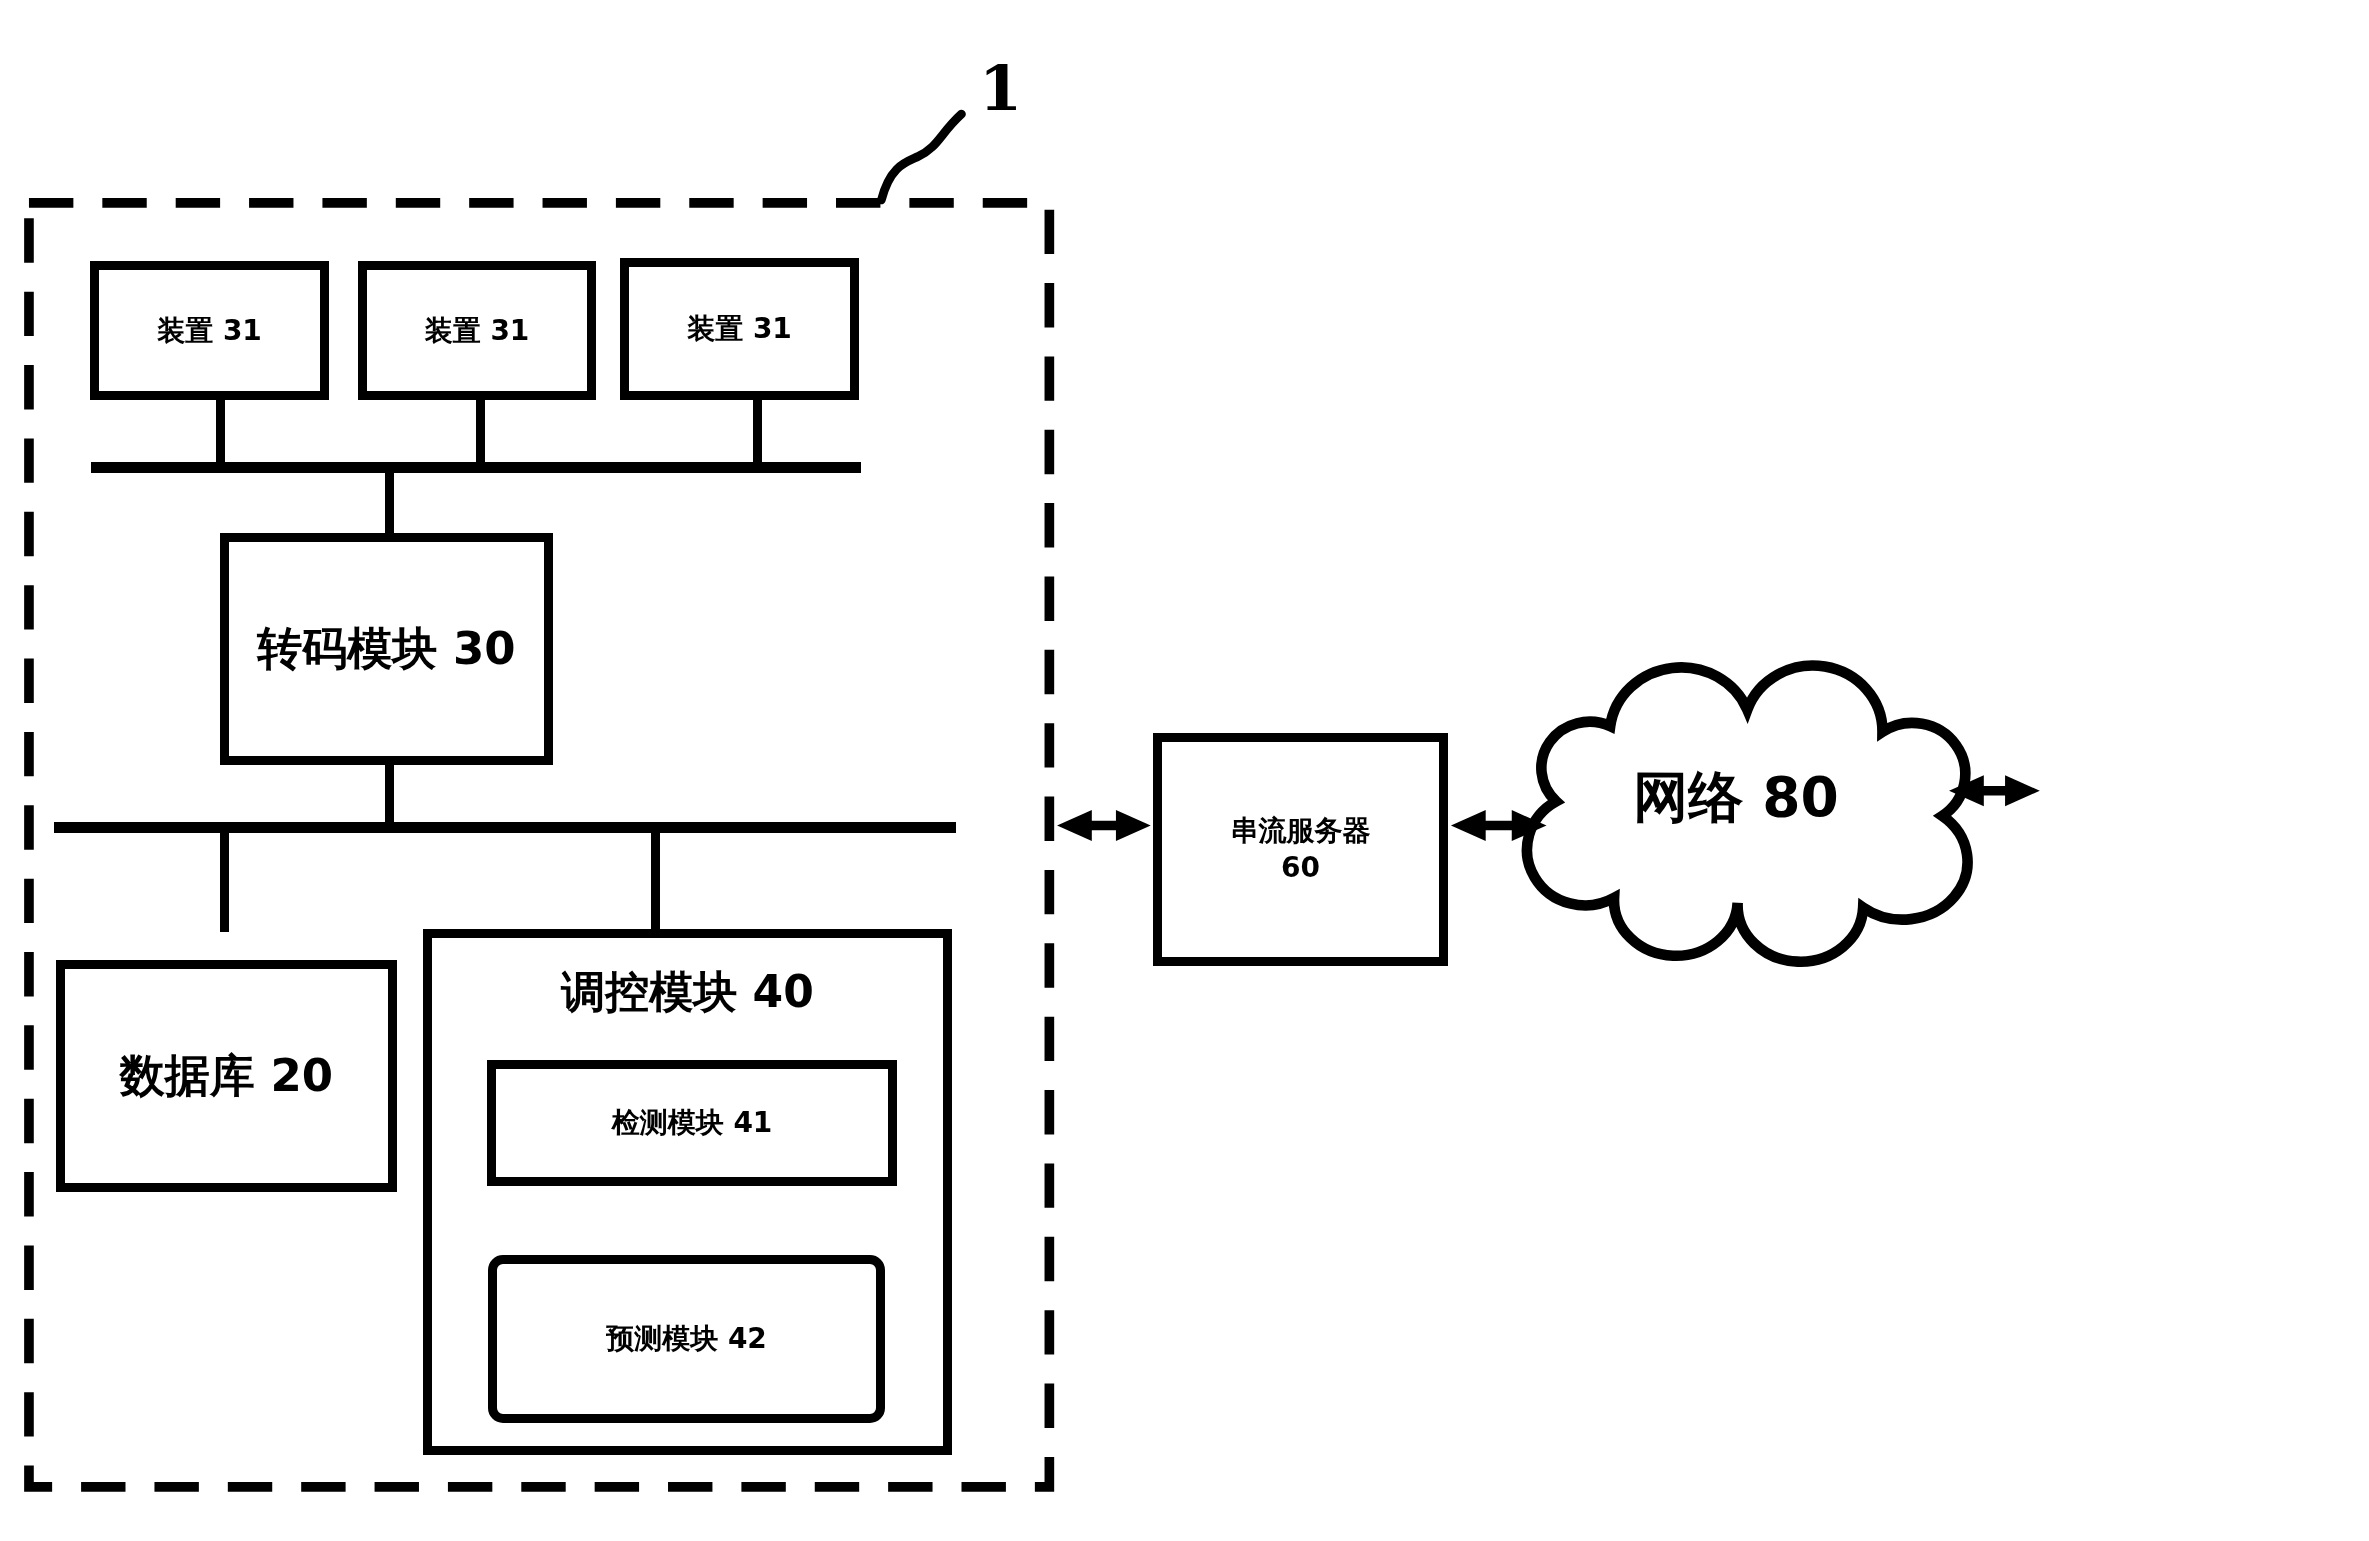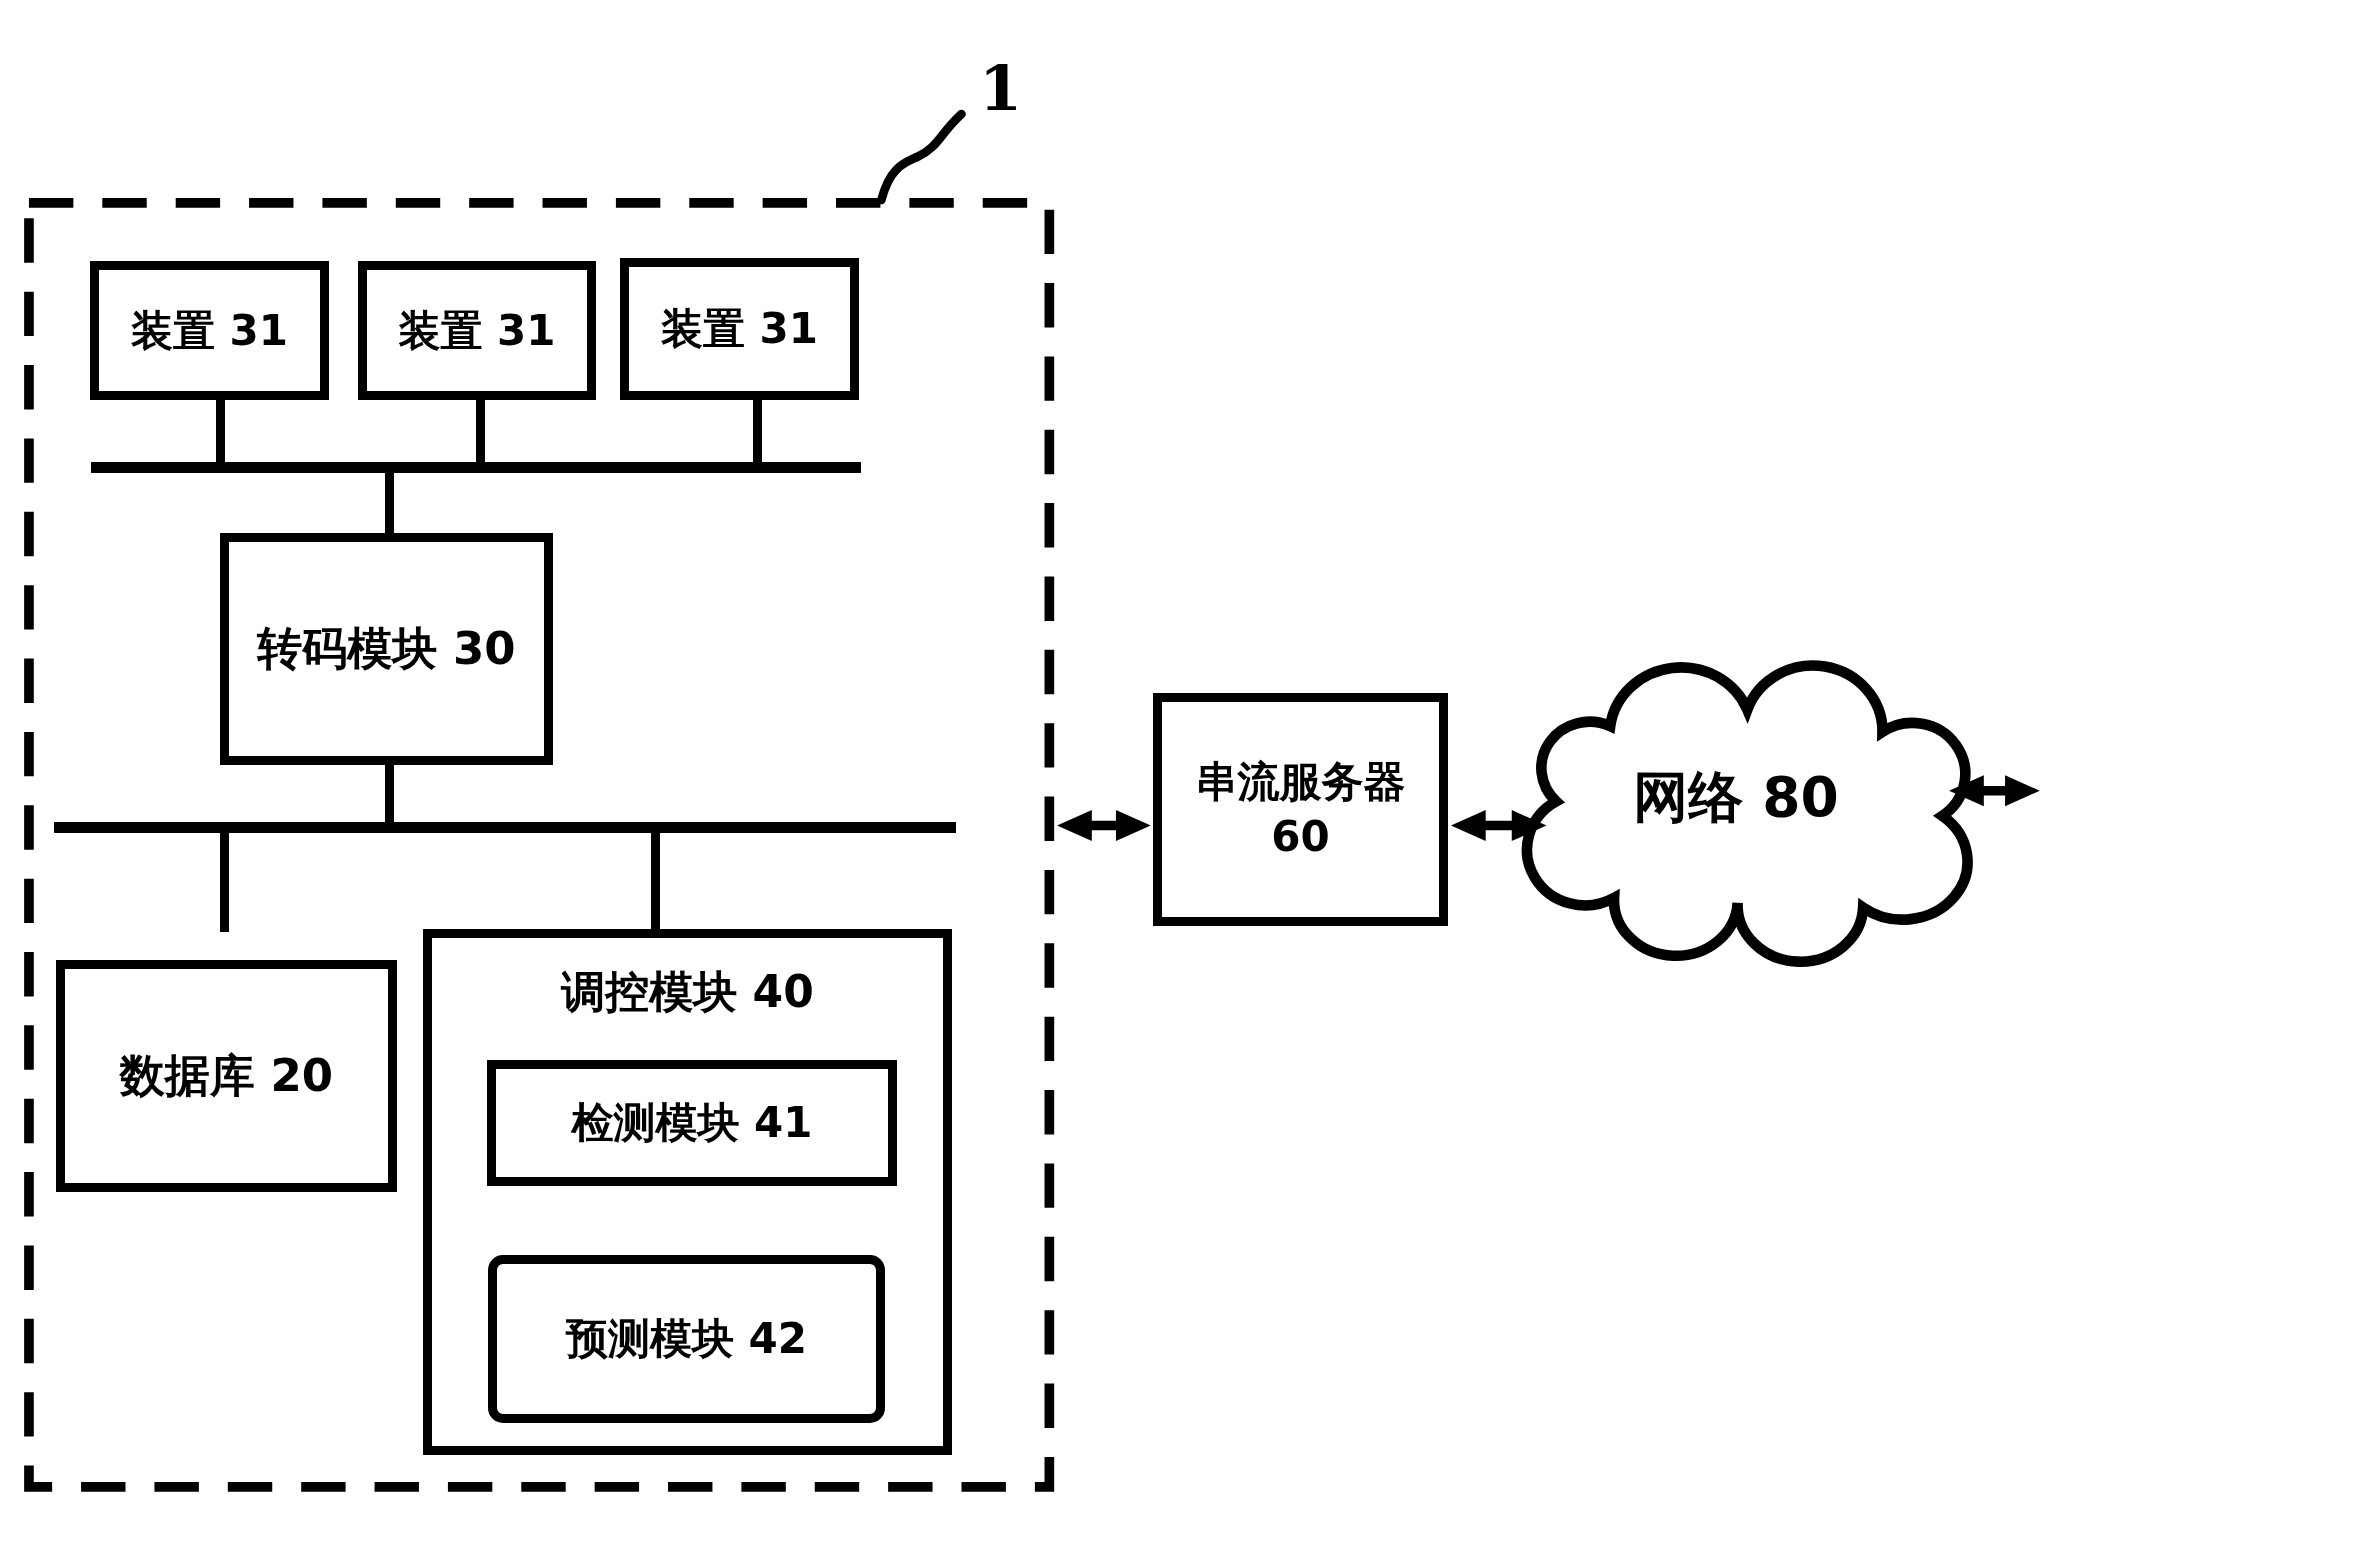--- a/index.html
+++ b/index.html
@@ -20,22 +20,22 @@
     font-weight:bold; font-size:62px; line-height:1;
   }
   .group-title {
     position:absolute; top:25px; left:0; width:100%;
     text-align:center; font-weight:bold; font-size:44px;
   }
   .cloud-label {
     position:absolute; left:1572px; top:761px; width:328px;
     text-align:center; font-weight:bold; font-size:55px;
   }
-  .server-box { flex-direction:column; line-height:1.3; }
-  .fs44 { font-size:42px; }
+  .server-box { flex-direction:column; line-height:1.3;margin-top:40px; }
+  .fs44 { font-size:28px; }
   .fs47 { font-size:45px; }
 </style>
 </head>
 <body>
 
 <div class="canvas">
 
   <svg class="overlay" viewBox="0 0 2454 1597">
 
     <rect x="30" y="210" width="1057" height="1330" fill="none" stroke="#000" stroke-width="10" stroke-dasharray="46 30"></rect>

